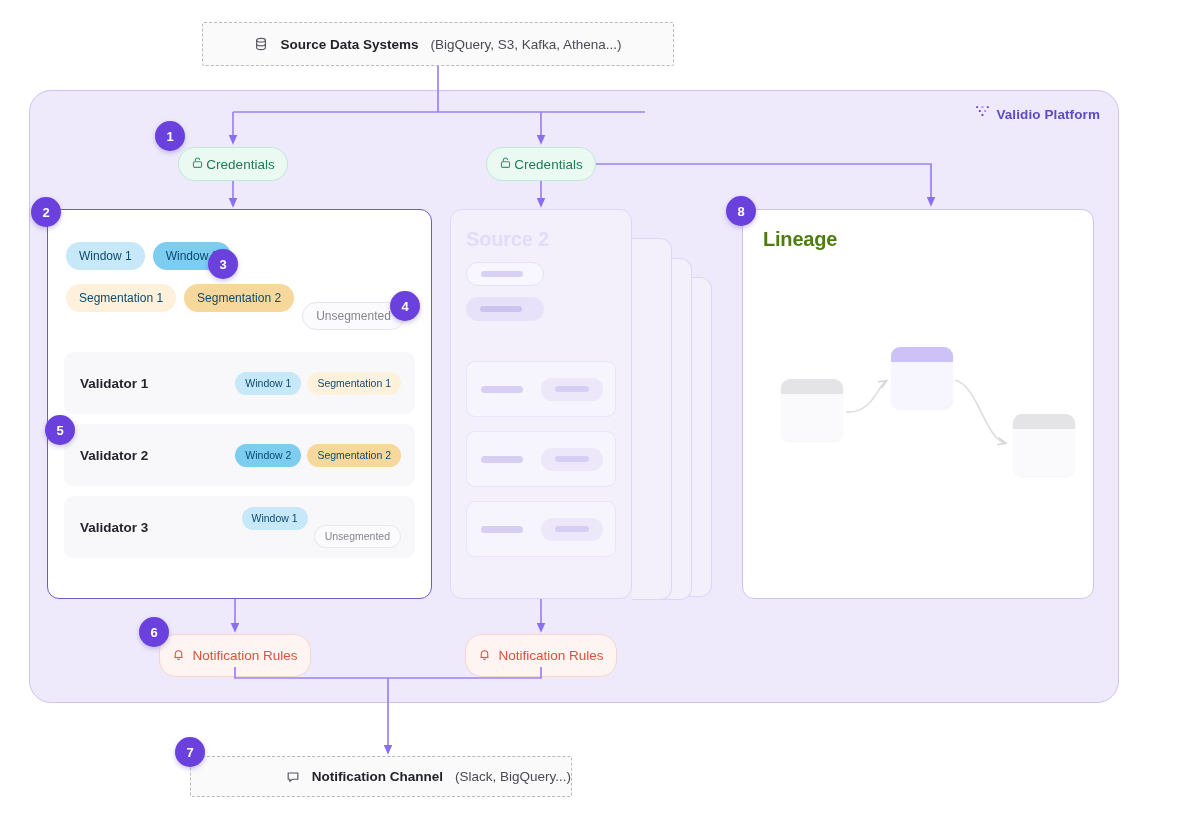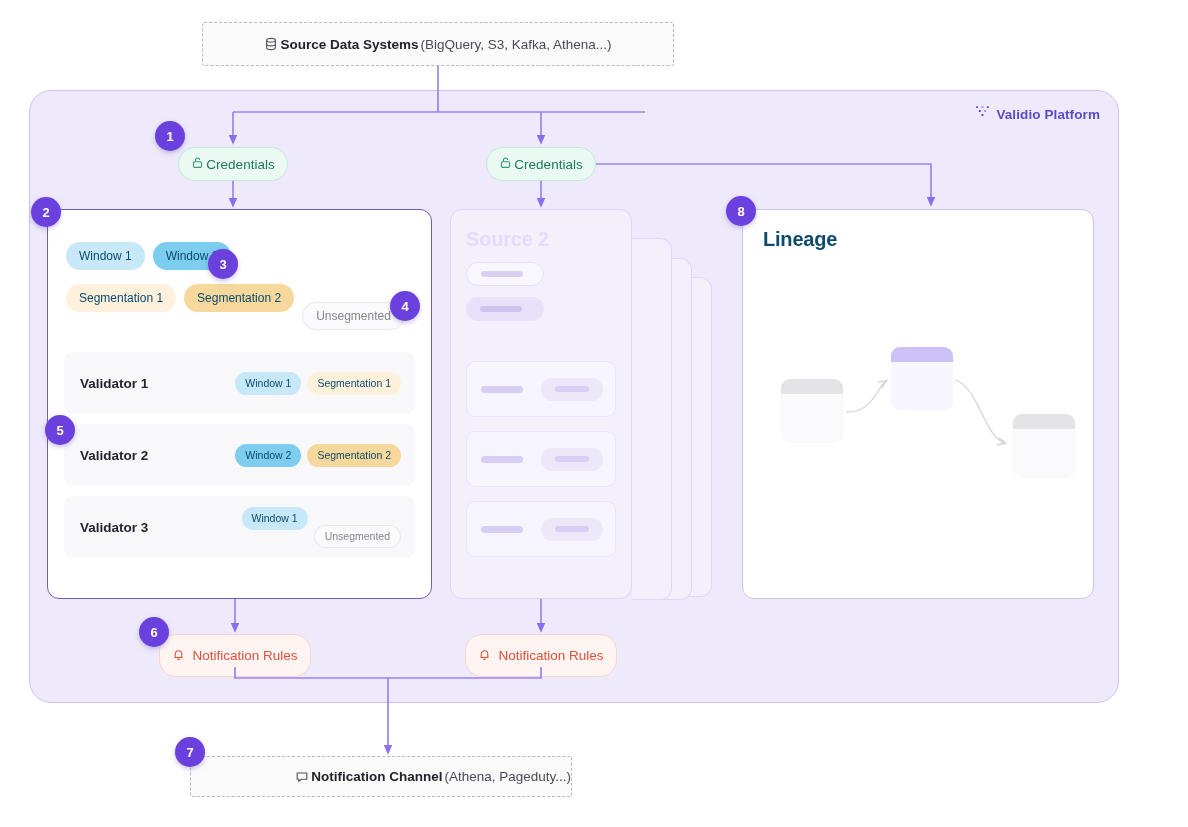--- a/index.html
+++ b/index.html
@@ -11,21 +11,21 @@
   }
   #stage { position: relative; width: 1188px; height: 827px; }
 
   
   .dashed-box {
     position: absolute;
     border: 1px dashed #b9b9bd;
     background: #fafafa;
     border-radius: 2px;
     display: flex; align-items: center; justify-content: center;
-    gap: 2px;
+    gap: 12px;
     font-size: 13.5px;
     color: #3b3b42;
     white-space: nowrap;
   }
   .dashed-box .lbl-strong { font-weight: 700; color: #23232a; }
   .dashed-box .lbl-rest { font-weight: 400; color: #4a4a55; }
   .db-icon { display:inline-flex; align-items:center; color:#55555f; }
 
   #source-systems-box { left: 202px; top: 22px; width: 472px; height: 44px; }
   #notification-channel-box { left: 190px; top: 756px; width: 382px; height: 41px; justify-content: flex-end; }
@@ -142,21 +142,21 @@
 
   
   #lineage-card {
     position: absolute;
     left: 742px; top: 209px; width: 352px; height: 390px;
     background: #ffffff;
     border: 1.3px solid #cdc3ef;
     border-radius: 12px;
     padding: 18px 0 0 20px;
   }
-  #lineage-title { font-size: 20px; font-weight: 700; color: #0c4a6e; letter-spacing: -.2px; }
+  #lineage-title { font-size: 20px; font-weight: 700; color: #4d7c0f; letter-spacing: -.2px; }
   .lin-node {
     position: absolute; width: 62px; height: 62px;
     border-radius: 9px; background: #fafaFC; overflow: hidden;
     box-shadow: 0 1px 2px rgba(30,20,70,.05);
   }
   .lin-node .cap { height: 15px; width: 100%; }
   .lin-node-gray .cap { background: #e4e4e6; }
   .lin-node-gray { background: #fafafc; }
   .lin-node-purple .cap { background: #cdc2f7; }
   .lin-node-purple { background: #f7f5fe; }
@@ -389,21 +389,21 @@
     <span>Notification Rules</span>
   </div>
 
   <div class="dashed-box" id="notification-channel-box">
     <span class="db-icon">
       <svg width="14" height="14" viewBox="0 0 16 16" fill="none" stroke="#55555f" stroke-width="1.3">
         <path d="M2.5 3.4h11v7.2h-6.2L4.4 13V10.6H2.5z"></path>
       </svg>
     </span>
     <span class="lbl-strong">Notification Channel</span>
-    <span class="lbl-rest">(Athena, Pageduty...)</span>
+    <span class="lbl-rest">(Slack, BigQuery...)</span>
   </div>
 
   <div class="badge" id="badge-1">1</div>
   <div class="badge" id="badge-2">2</div>
   <div class="badge" id="badge-3">3</div>
   <div class="badge" id="badge-4">4</div>
   <div class="badge" id="badge-5">5</div>
   <div class="badge" id="badge-6">6</div>
   <div class="badge" id="badge-7">7</div>
   <div class="badge" id="badge-8">8</div>

